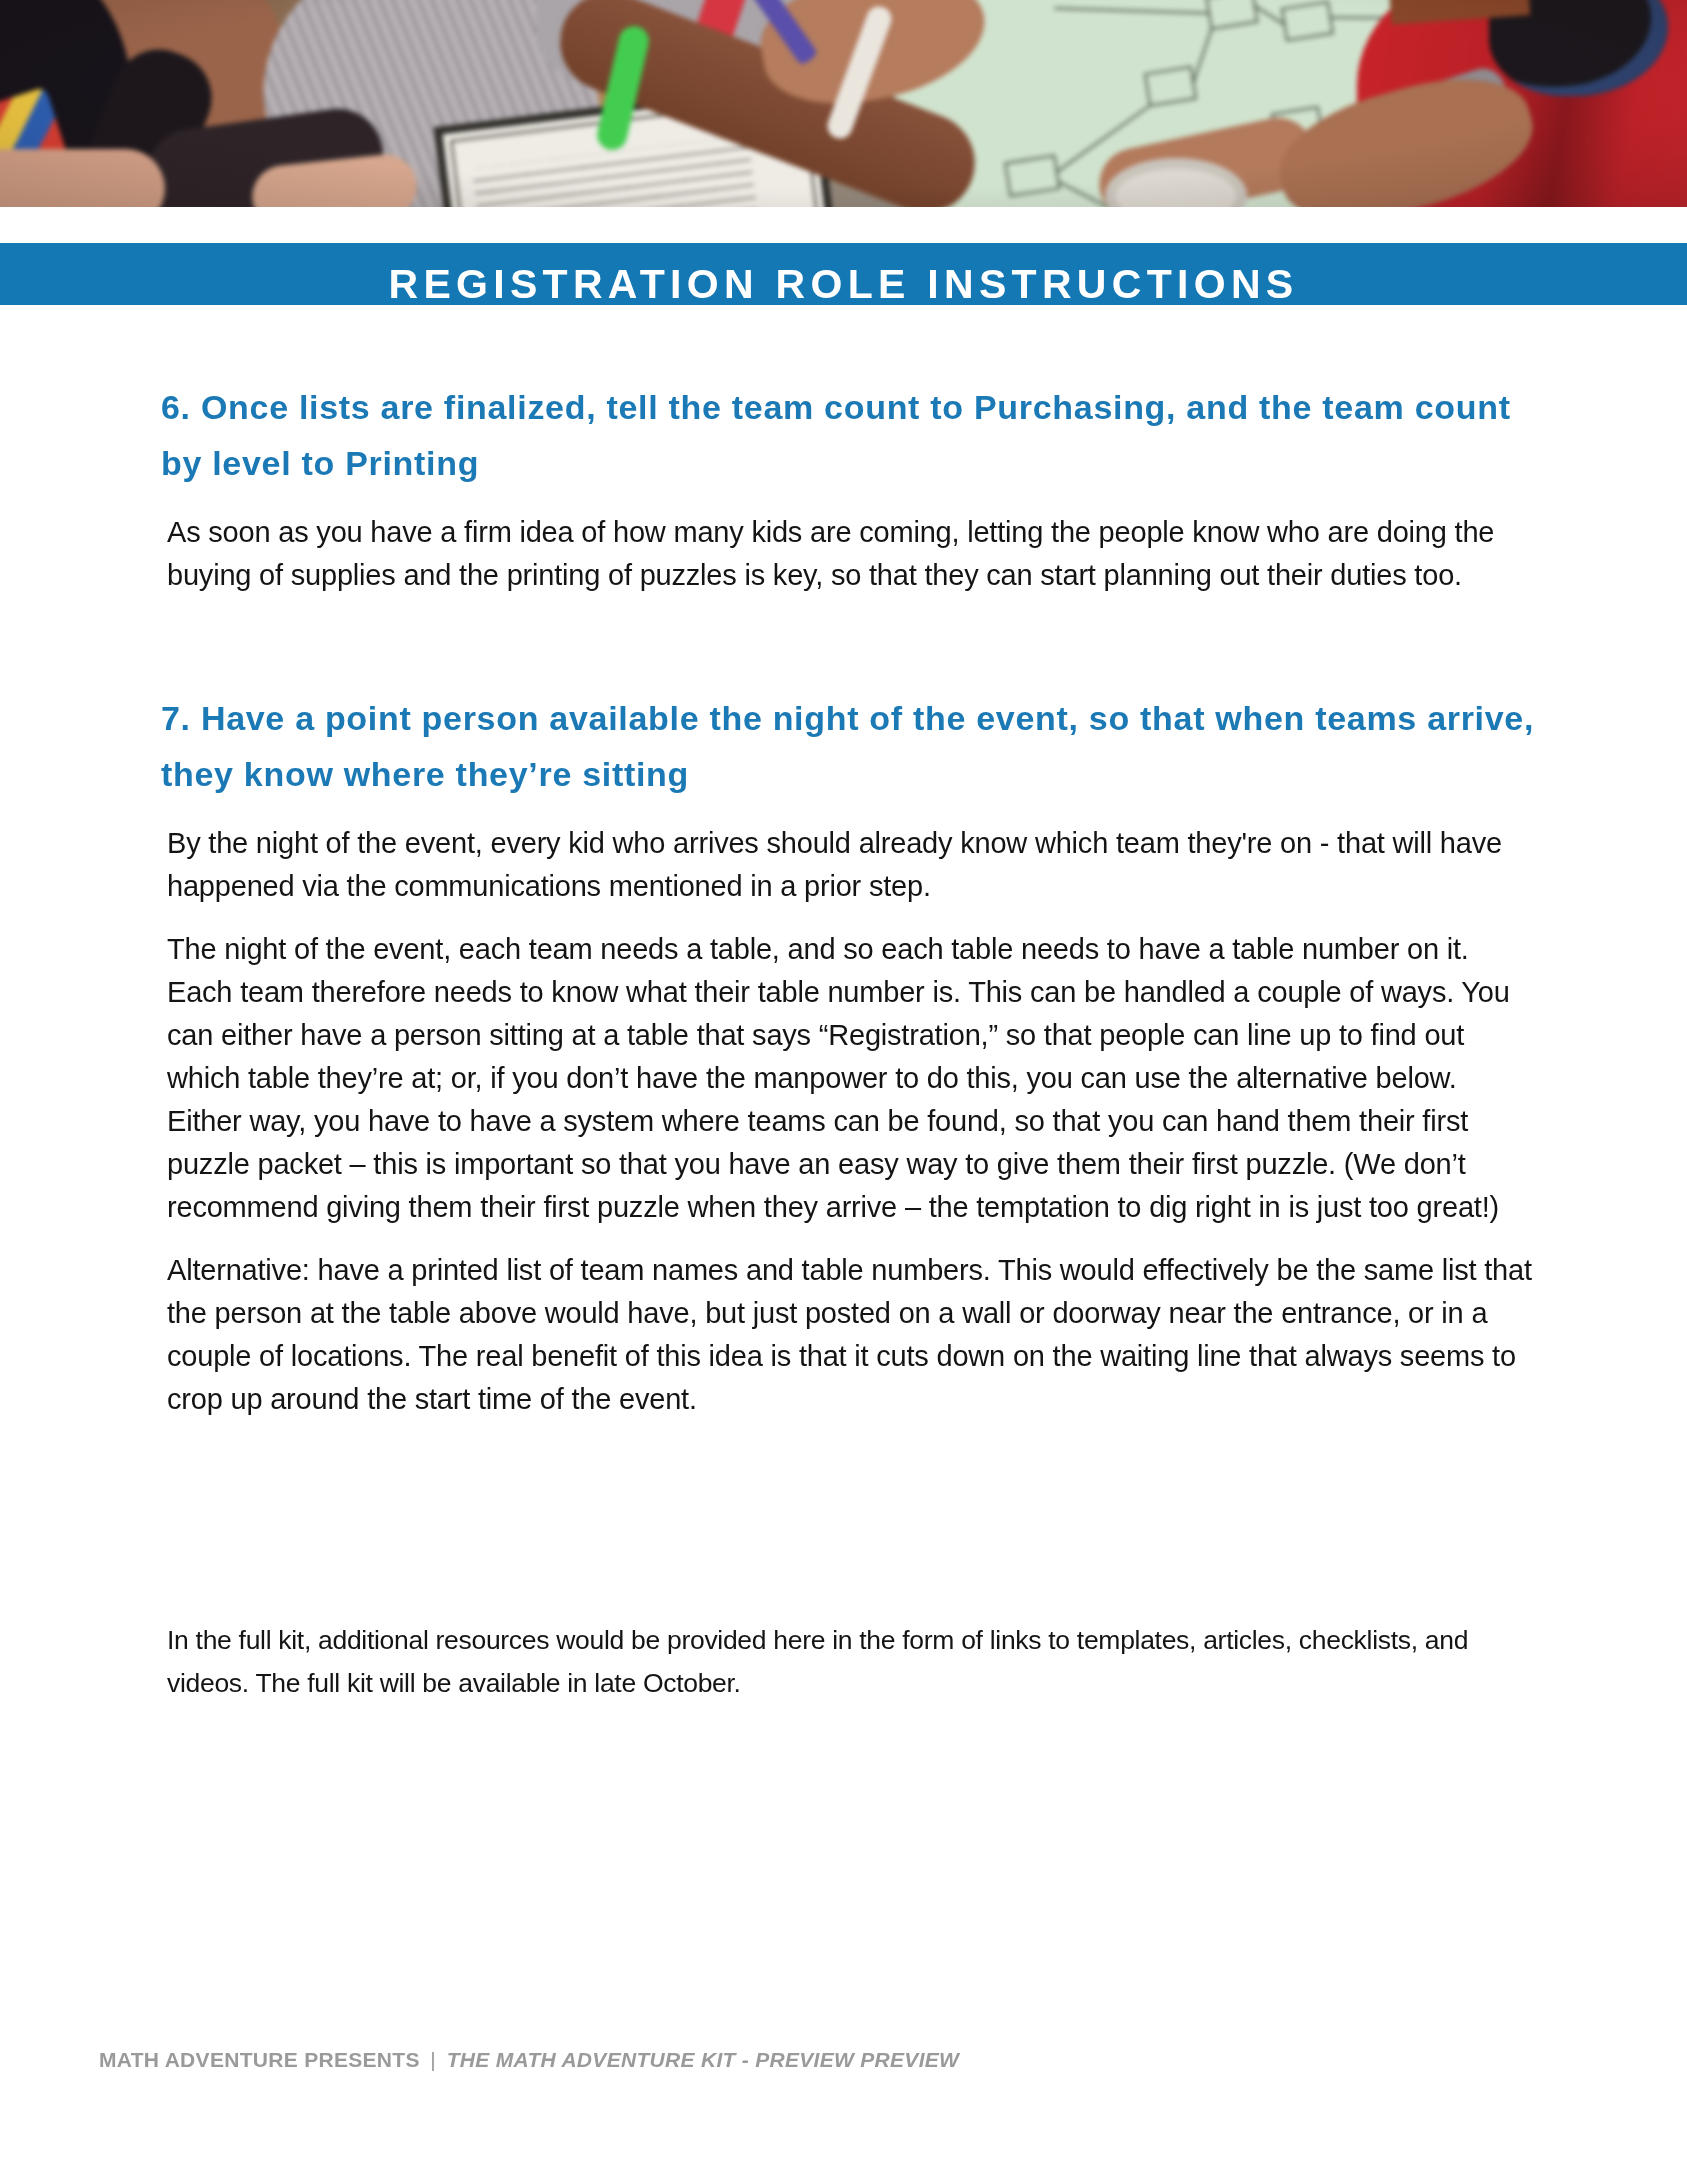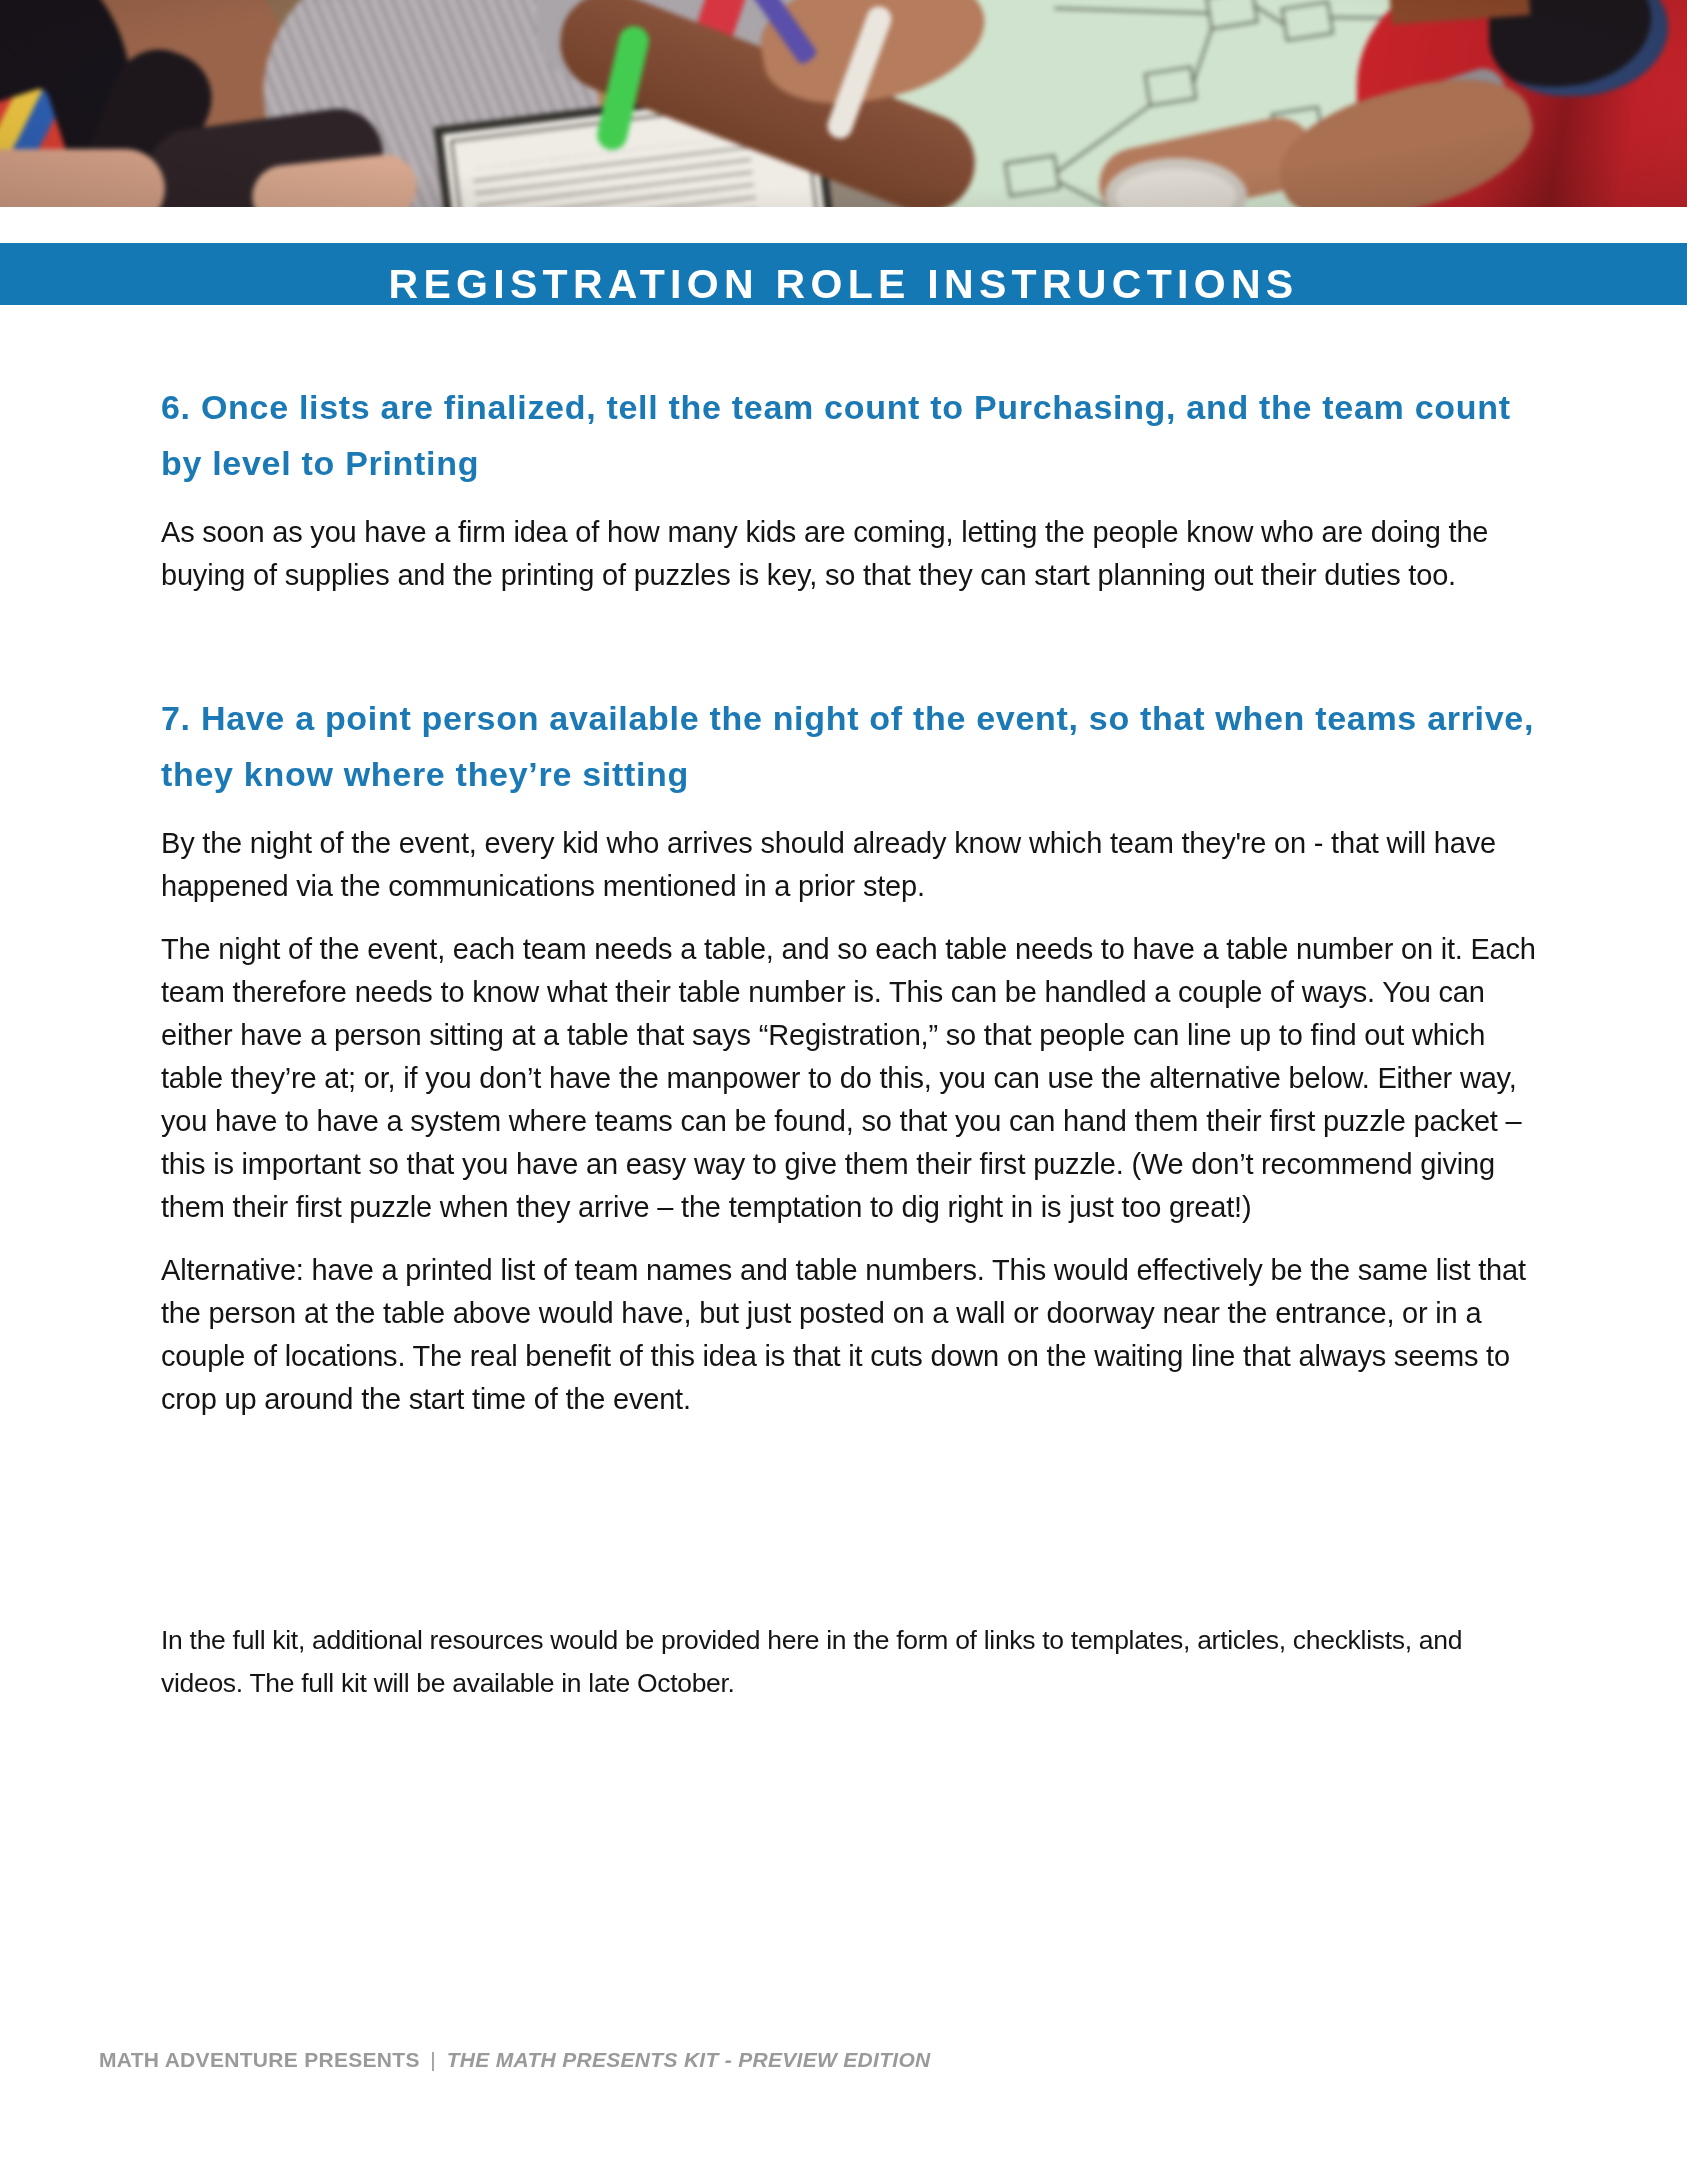--- a/index.html
+++ b/index.html
@@ -56,21 +56,21 @@
   .flowchart{position:absolute;left:0;top:0;}
   
   .banner{position:absolute;left:0;top:243px;width:1687px;height:62px;background:#1478b5;}
   .banner h1{margin:10px;text-align:center;line-height:62px;font-size:41px;font-weight:700;
       letter-spacing:5.3px;color:#ffffff;}
   
   .content{position:absolute;left:0;top:305px;width:1687px;padding:8px;}
   .content-inner{margin:0 151px 0 153px;}
   h2{color:#1b79b5;font-size:34px;line-height:56px;font-weight:700;letter-spacing:0.7px;margin:93px 0 16px 0;}
   h2.first{margin-top:66px;}
-  p{font-size:29px;line-height:43px;letter-spacing:-0.2px;margin:20px 0;color:#141414;}
+  p{font-size:29px;line-height:43px;letter-spacing:-0.2px;margin:20px 6px;color:#141414;}
   p.note{font-weight:400;font-size:26.5px;letter-spacing:-0.3px;margin-top:198px;}
   
   .footer{position:absolute;left:99px;top:2047px;font-size:21px;line-height:26.5px;
       color:#9a9a9a;font-weight:700;letter-spacing:0.3px;white-space:nowrap;}
   .footer .f-sep{font-weight:400;margin:0 10.6px;}
   .footer .f-right{font-style:italic;}
 </style>
 </head>
 <body>
 
@@ -136,15 +136,15 @@
     <h2>7. Have a point person available the night of the event, so that when teams arrive, they know where they’re sitting</h2>
     <p>By the night of the event, every kid who arrives should already know which team they're on - that will have happened via the communications mentioned in a prior step.</p>
     <p>The night of the event, each team needs a table, and so each table needs to have a table number on it. Each team therefore needs to know what their table number is. This can be handled a couple of ways. You can either have a person sitting at a table that says “Registration,” so that people can line up to find out which table they’re at; or, if you don’t have the manpower to do this, you can use the alternative below. Either way, you have to have a system where teams can be found, so that you can hand them their first puzzle packet – this is important so that you have an easy way to give them their first puzzle. (We don’t recommend giving them their first puzzle when they arrive – the temptation to dig right in is just too great!)</p>
     <p>Alternative: have a printed list of team names and table numbers. This would effectively be the same list that the person at the table above would have, but just posted on a wall or doorway near the entrance, or in a couple of locations. The real benefit of this idea is that it cuts down on the waiting line that always seems to crop up around the start time of the event.</p>
 
     <p class="note">In the full kit, additional resources would be provided here in the form of links to templates, articles, checklists, and videos. The full kit will be available in late October.</p>
   </div>
 </div>
 
 <div class="footer">
-  <span class="f-left">MATH ADVENTURE PRESENTS</span><span class="f-sep">|</span><span class="f-right">THE MATH PRESENTS KIT - PREVIEW EDITION</span>
+  <span class="f-left">MATH ADVENTURE PRESENTS</span><span class="f-sep">|</span><span class="f-right">THE MATH ADVENTURE KIT - PREVIEW PREVIEW</span>
 </div>
 
 
 </body></html>

